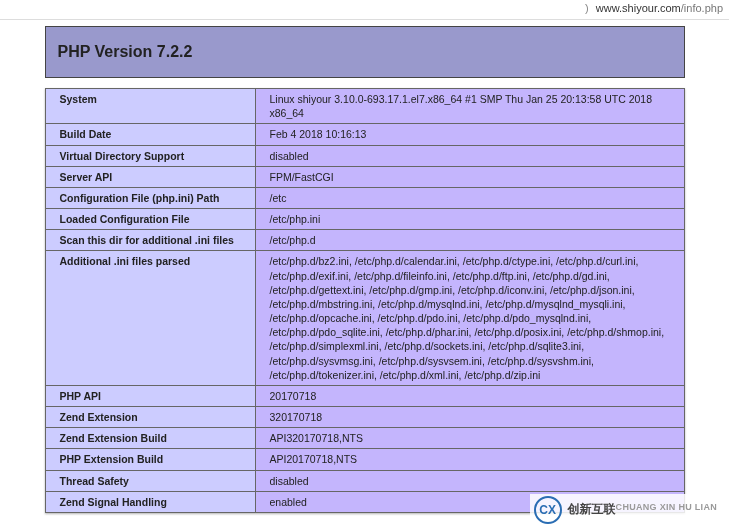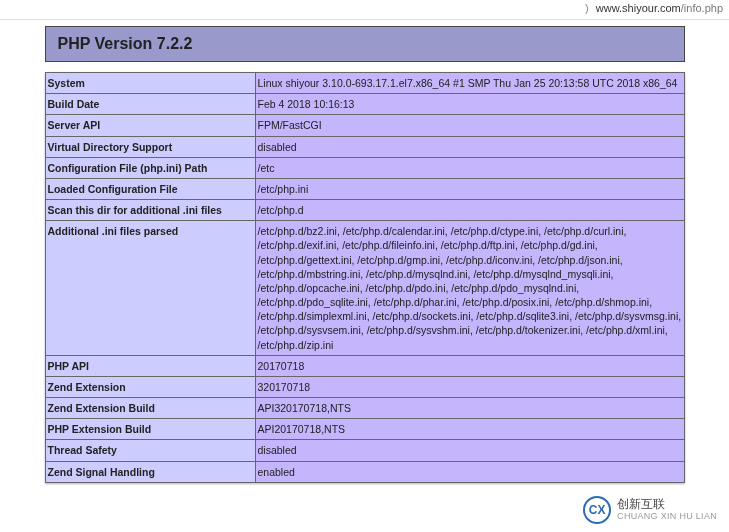--- a/index.html
+++ b/index.html
@@ -27,21 +27,21 @@
     padding: 6px 0 0 0;
   }
   .center {
     width: 640px;
     margin: 0 auto;
   }
 
   .header {
     background: #9999cc;
     border: 1px solid #444;
-    height: 36px;
+    height: 52px;
     display: flex;
     align-items: center;
     justify-content: space-between;
     padding: 0 12px;
     margin-bottom: 10px;
   }
   .header h1 {
     font-size: 16px;
     font-weight: bold;
     color: #222;
@@ -52,21 +52,21 @@
   }
   .php-logo svg { display:block; }
 
   table.info {
     width: 100%;
     border-collapse: collapse;
     box-shadow: 0 1px 2px rgba(0,0,0,.3);
   }
   table.info td {
     border: 1px solid #666;
-    padding: 3px 2px;
+    padding: 3px 14px;
     vertical-align: top;
     font-size: 10.5px;
     line-height: 1.35;
   }
   table.info td.e {
     background: #ccccff;
     width: 210px;
     font-weight: bold;
     color: #222;
   }
@@ -89,21 +89,21 @@
     padding: 2px 4px;
   }
   .watermark .logo {
     width: 28px; height: 28px;
     border-radius: 50%;
     border: 2px solid #2a6db3;
     display:flex; align-items:center; justify-content:center;
     color:#2a6db3; font-weight:bold; font-size:12px;
     font-family: Arial, sans-serif;
   }
-  .watermark .txt { display:flex; flex-direction:column; line-height:1.1;}
+  .watermark .txt { display:flex; flex-direction:row; line-height:1.1;font-weight:bold;}
   .watermark .cn { font-size:12px; color:#444; }
   .watermark .py { font-size:9px; color:#9a9a9a; letter-spacing:.3px;}
 </style>
 </head>
 <body>
 
 <div class="addr-bar">
   <span class="sep">)</span>
   <span class="host">www.shiyour.com</span><span class="path">/info.php</span>
 </div>
@@ -119,26 +119,26 @@
       <tbody id="info-body">
           <tr>
             <td class="e">System</td>
             <td class="v">Linux shiyour 3.10.0-693.17.1.el7.x86_64 #1 SMP Thu Jan 25 20:13:58 UTC 2018 x86_64</td>
           </tr>
           <tr>
             <td class="e">Build Date</td>
             <td class="v">Feb 4 2018 10:16:13</td>
           </tr>
           <tr>
+            <td class="e">Virtual Directory Support</td>
+            <td class="v">disabled</td>
+          </tr>
+          <tr>
             <td class="e">Server API</td>
             <td class="v">FPM/FastCGI</td>
-          </tr>
-          <tr>
-            <td class="e">Virtual Directory Support</td>
-            <td class="v">disabled</td>
           </tr>
           <tr>
             <td class="e">Configuration File (php.ini) Path</td>
             <td class="v">/etc</td>
           </tr>
           <tr>
             <td class="e">Loaded Configuration File</td>
             <td class="v">/etc/php.ini</td>
           </tr>
           <tr>

